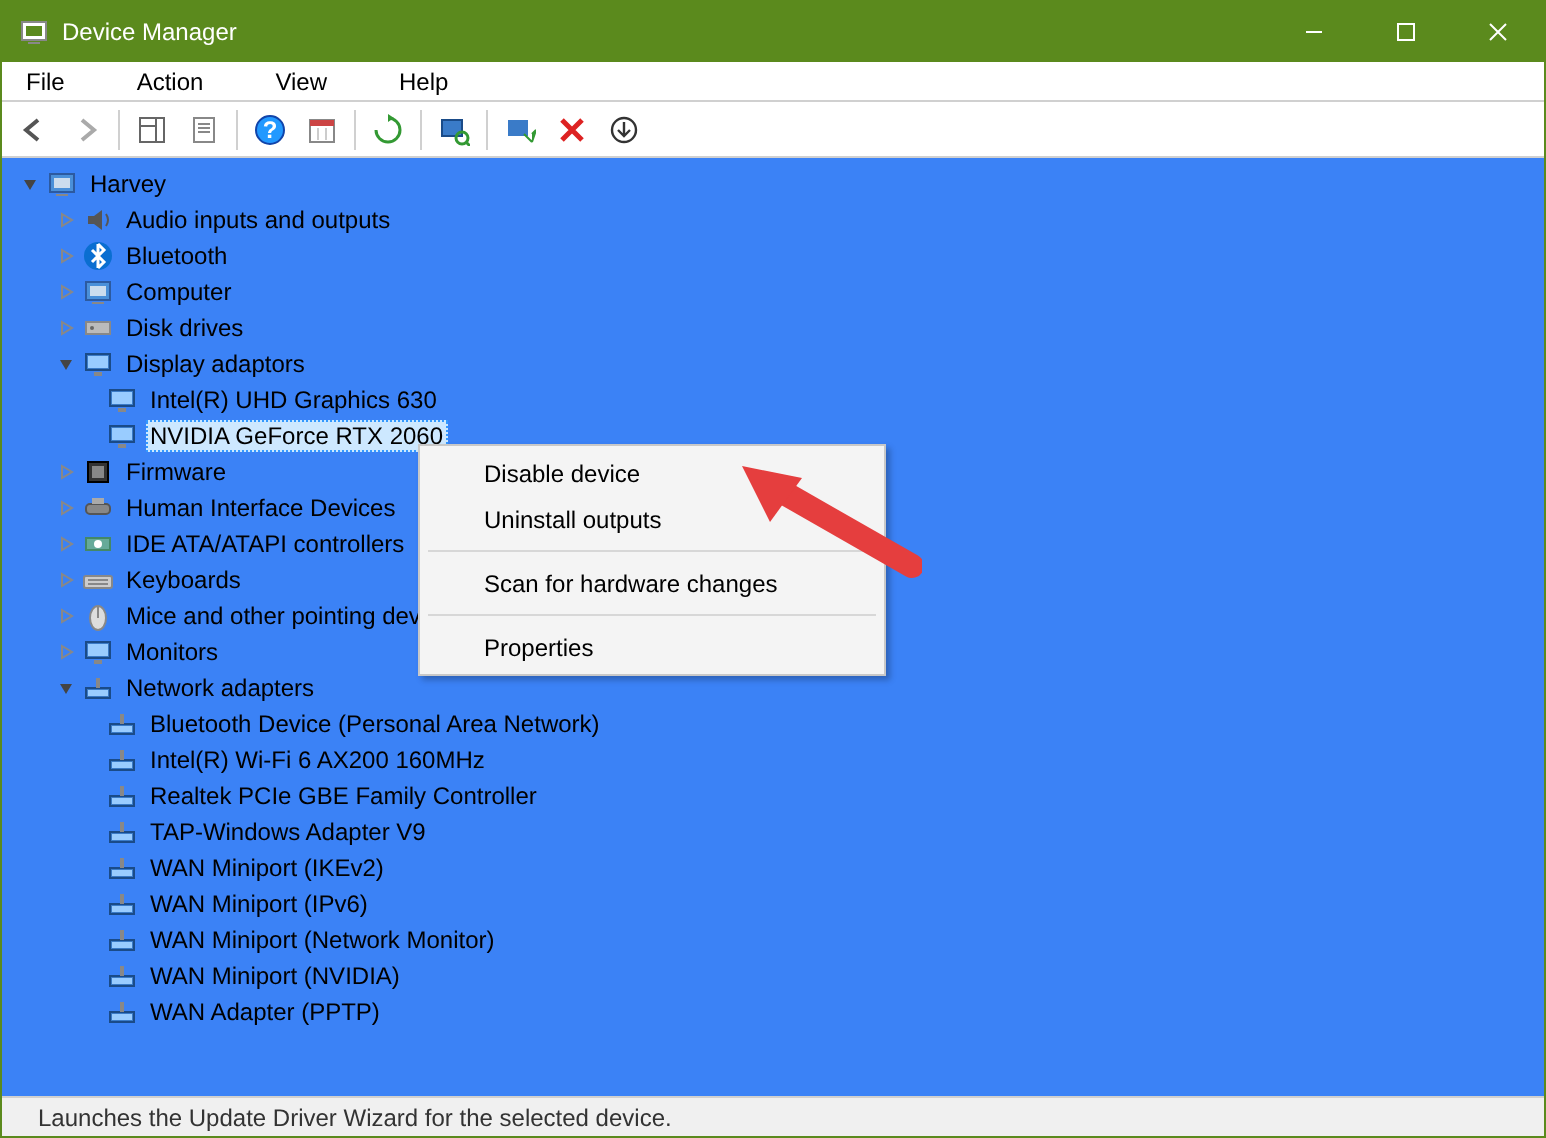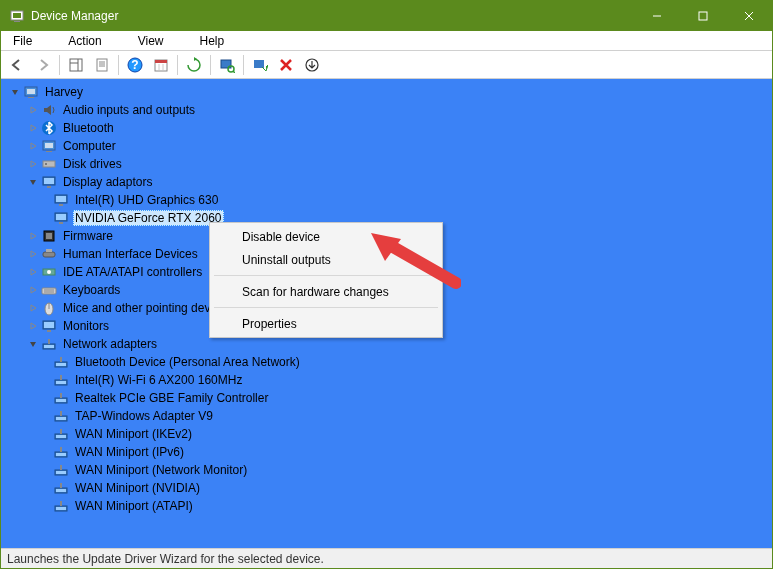--- a/index.html
+++ b/index.html
@@ -23,21 +23,21 @@
 .node.selected .label { background: #cde8ff; border: 1px dotted #3399ff; padding: 0 1px; }
 .indent-1 { padding-left: 8px; }
 .indent-2 { padding-left: 26px; }
 .indent-3 { padding-left: 38px; }
 .ctxmenu { position: absolute; left: 208px; top: 143px; width: 234px; background: #f4f4f4; border: 1px solid #c8c8c8; box-shadow: 2px 2px 3px rgba(0,0,0,0.25); padding: 2px; }
 .ctxmenu .mitem { height: 23px; display: flex; align-items: center; padding-left: 30px; }
 .ctxmenu .mitem.hl { background: #1e90ff; color: #fff; }
 .ctxmenu .sep2 { height: 1px; background: #d7d7d7; margin: 4px 2px; }
 .ctxmenu .mitem.bold { font-weight: normal; }
 .arrow { position: absolute; left: 370px; top: 154px; pointer-events: none; }
-.statusbar { height: 20px; border-top: 1px solid #d0d0d0; background: #f0f0f0; display: flex; align-items: center; padding: 0 6px; color: #333; font-size: 12px; }
+.statusbar { height: 20px; border-top: 1px solid #d0d0d0; background: #f0f0f0; display: flex; align-items: center; padding: 0 18px; color: #333; font-size: 12px; }
 svg { display: block; }
 </style>
 </head>
 <body>
 
 <svg width="0" height="0" style="position:absolute">
 <defs>
 <g id="i-pc">
         <rect x="2" y="3" width="12" height="9" fill="#4a90d9" stroke="#2c5aa0"></rect>
         <rect x="4" y="5" width="8" height="5" fill="#cde"></rect>
@@ -514,21 +514,21 @@
           </span>
           <span class="label">WAN Miniport (NVIDIA)</span>
         </div>
       <div class="node indent-3">
           <span class="exp"></span>
           <span class="icon">
             <svg width="16" height="16">
               <use href="#i-net"></use>
             </svg>
           </span>
-          <span class="label">WAN Miniport (ATAPI)</span>
+          <span class="label">WAN Adapter (PPTP)</span>
         </div>
 
     </div>
 
     <div class="ctxmenu">
       <div class="mitem">Disable device</div>
       <div class="mitem">Uninstall outputs</div>
       <div class="sep2"></div>
       <div class="mitem">Scan for hardware changes</div>
       <div class="sep2"></div>

